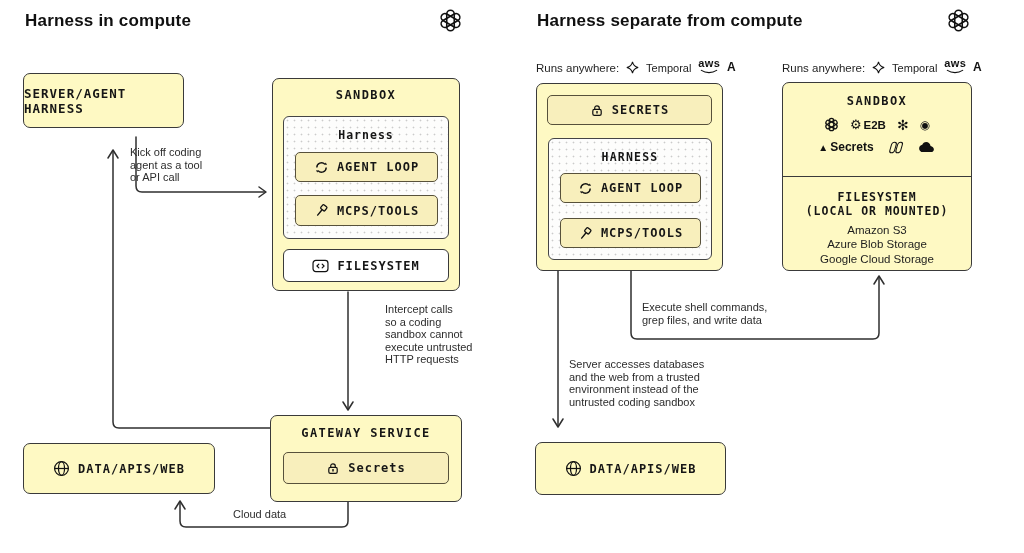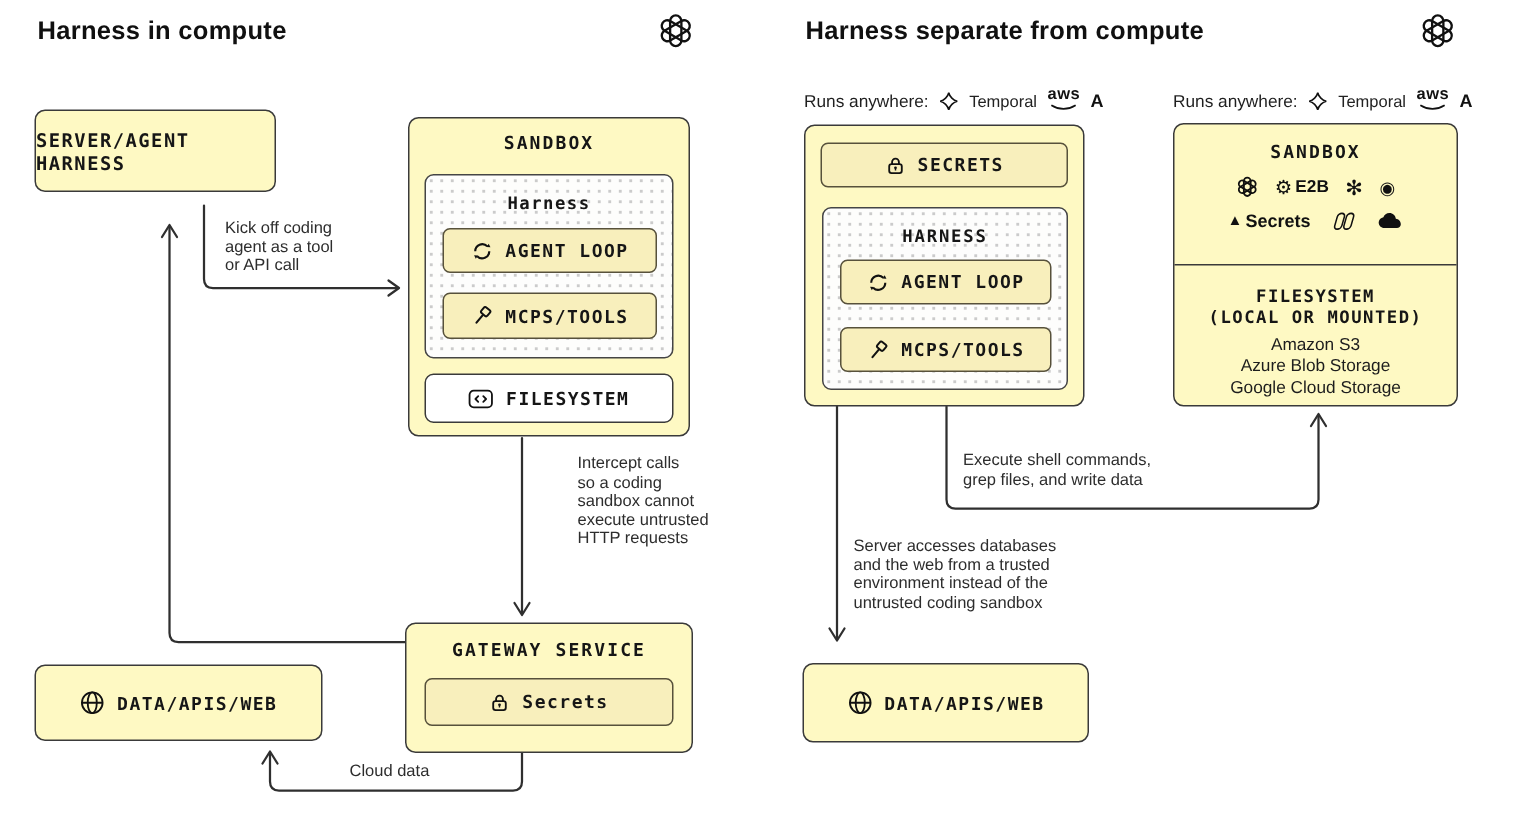--- a/index.html
+++ b/index.html
@@ -126,21 +126,21 @@
           <g fill="none" stroke="#111" stroke-width="1.3">
         <circle cx="9" cy="9" r="7.3"></circle>
             <ellipse cx="9" cy="9" rx="3.2" ry="7.3"></ellipse>
         <line x1="1.7" y1="9" x2="16.3" y2="9"></line>
       </g>
         </svg>
     </span>
     <span class="mono cellText">DATA/APIS/WEB</span>
   </div>
 
-  <div class="lbl" style="left:150px;top:146px;">Kick off coding
+  <div class="lbl" style="left:130px;top:146px;">Kick off coding
 agent as a tool
 or API call</div>
   <div class="lbl" style="left:359px;top:303px;margin-left:26px;">Intercept calls
 so a coding
 sandbox cannot
 execute untrusted
 HTTP requests</div>
   <div class="lbl" style="left:233px;top:508px;">Cloud data</div>
 
   <div class="abs title" style="left:537px;top:11px;">Harness separate from compute</div>

